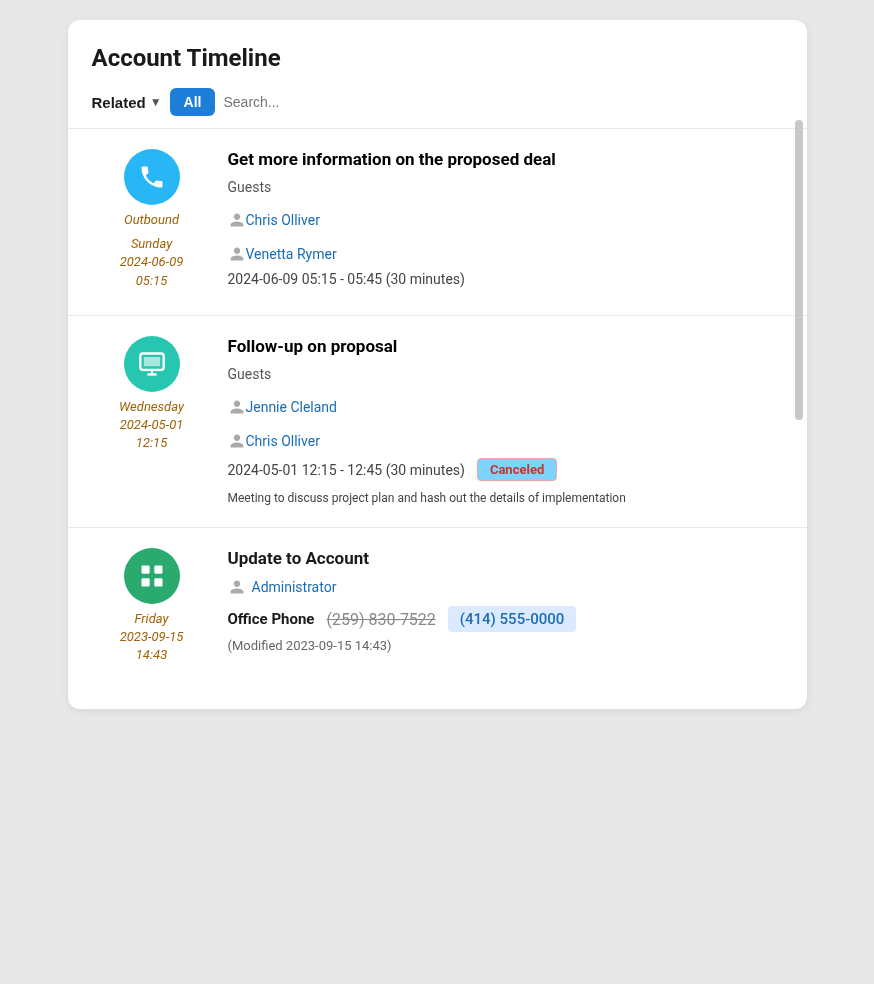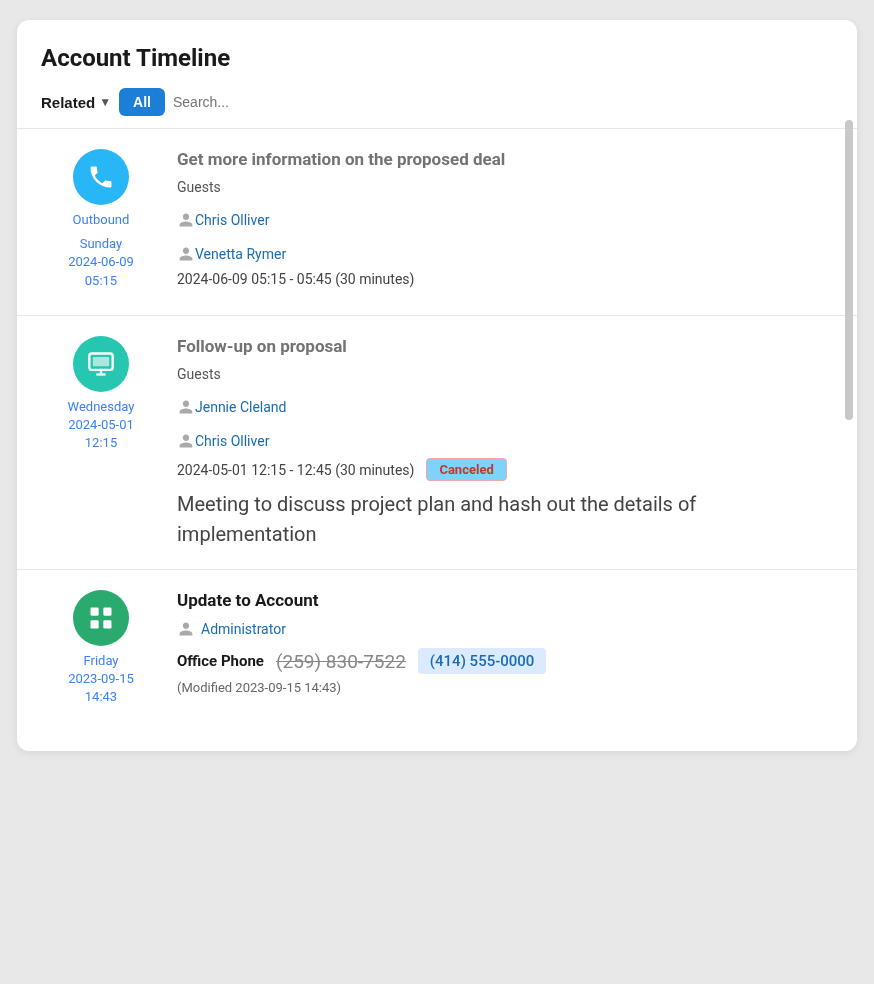--- a/index.html
+++ b/index.html
@@ -7,21 +7,21 @@
       background: #e8e8e8;
       display: flex;
       justify-content: center;
       align-items: flex-start;
       min-height: 984px;
       font-family: -apple-system, BlinkMacSystemFont, 'Segoe UI', Roboto, sans-serif;
     }
     .card {
       background: #fff;
       border-radius: 12px;
-      width: 840px;
+      width: 739px;
       margin: 20px auto;
       padding: 24px 0 24px 0;
       box-shadow: 0 2px 8px rgba(0,0,0,0.08);
       position: relative;
       overflow: hidden;
     }
     .card-title {
       font-size: 24px;
       font-weight: 700;
       color: #1a1a1a;
@@ -108,32 +108,33 @@
     .icon-circle svg {
       width: 28px;
       height: 28px;
       fill: #fff;
     }
     .icon-blue { background: #29b6f6; }
     .icon-teal { background: #26c6b0; }
     .icon-green { background: #2aaa6e; }
     .left-label {
       font-size: 13px;
-      color: #3b82f6;
+      color: #a16207;
       text-align: center;
       line-height: 1.4;
+      font-style: italic;
     }
     .right-col {
       flex: 1;
       padding-left: 16px;
     }
     .item-title {
       font-size: 17px;
       font-weight: 700;
-      color: #737373;
+      color: #000000;
       margin-bottom: 10px;
       cursor: pointer;
     }
     .guests-row {
       display: flex;
       align-items: flex-start;
       gap: 16px;
       margin-bottom: 8px;
       flex-wrap: wrap;
       flex-direction: column;
@@ -171,21 +172,21 @@
     .canceled-badge {
       background: #7dd3fc;
       color: #c0392b;
       font-weight: 700;
       font-size: 13px;
       padding: 3px 12px;
       border-radius: 4px;
       border: 1px solid #f5a5a5;
     }
     .description {
-      font-size: 20px;
+      font-size: 12px;
       color: #444;
       line-height: 1.5;
       margin-top: 6px;
     }
     .admin-row {
       display: flex;
       align-items: center;
       gap: 6px;
       margin-bottom: 10px;
     }
@@ -199,21 +200,21 @@
       align-items: center;
       gap: 12px;
       margin-bottom: 6px;
     }
     .phone-label {
       font-size: 15px;
       font-weight: 700;
       color: #1a1a1a;
     }
     .phone-old {
-      font-size: 19px;
+      font-size: 16px;
       color: #888;
       text-decoration: line-through;
     }
     .phone-new {
       font-size: 15px;
       color: #1a6db5;
       background: #dbeafe;
       padding: 4px 12px;
       border-radius: 4px;
       font-weight: 500;

